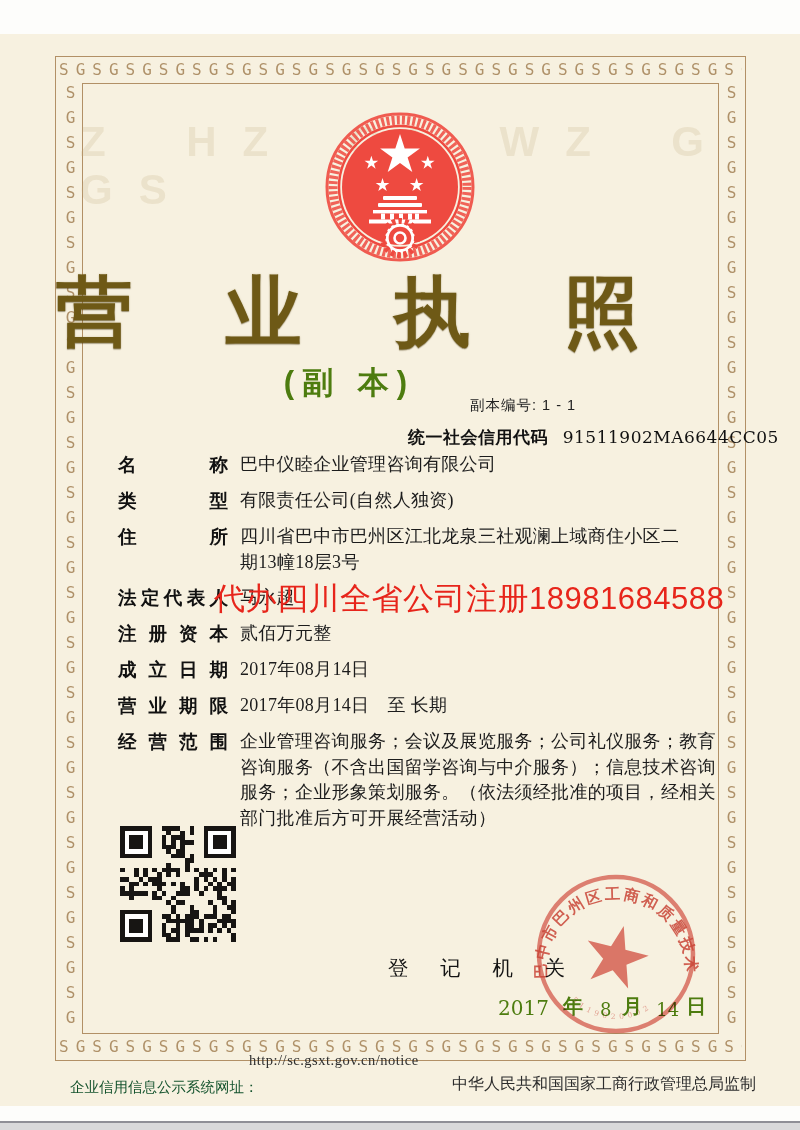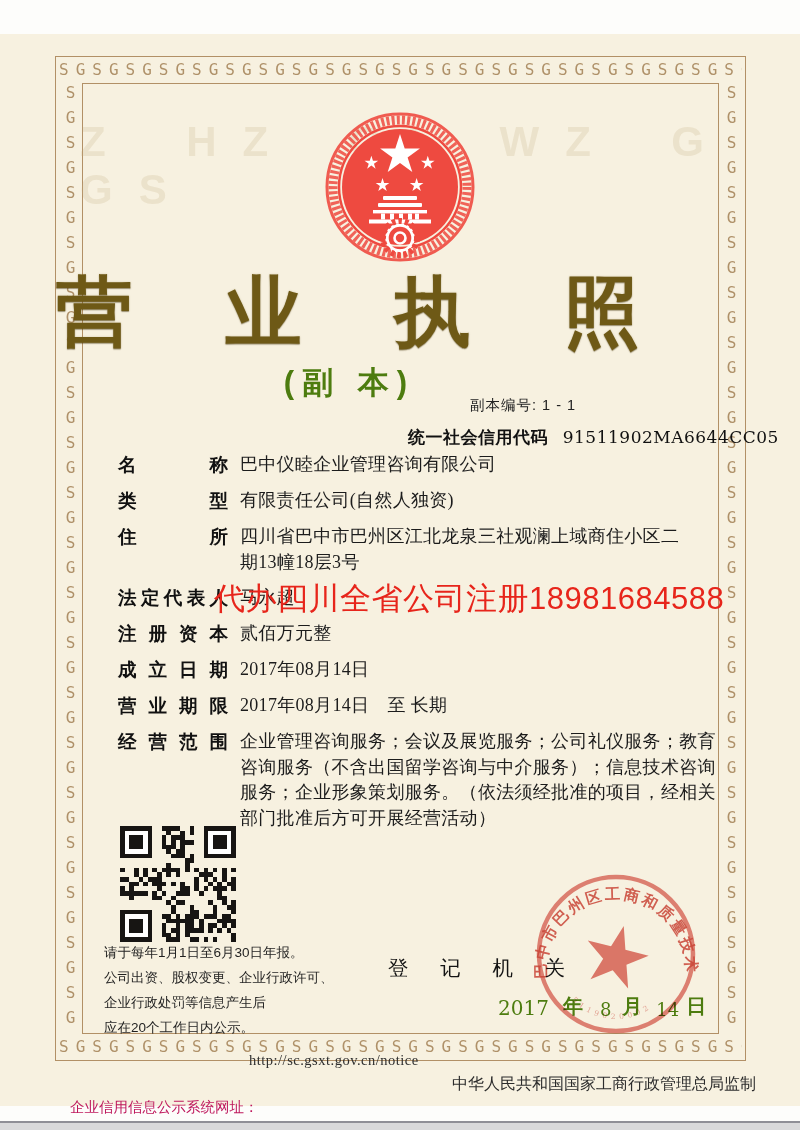--- a/index.html
+++ b/index.html
@@ -61,21 +61,21 @@
         font-size:20px; color:#4d7c0f; z-index:2; }
   .issue-date .num { font-family:"DejaVu Serif","Liberation Serif",serif; }
   .issue-date .unit { font-weight:600; }
   .d-year{margin-right:14px;} .d-yu{margin-right:17px;} .d-month{margin-right:11px; font-size:18px;}
   .d-mu{margin-right:14px;} .d-day{margin-right:7px; font-size:18px;}
 
   .notice { position:absolute; left:104px; top:941px; width:270px; font-size:13.5px; color:#1f1f1f; line-height:1.85; }
 
   .footer-url { position:absolute; left:218px; top:1052px; font-family:"Liberation Serif","DejaVu Serif",serif;
         font-size:14.5px; color:#2e2e2e; letter-spacing:.5px; z-index:3;margin-left:31px; }
-  .footer-left { position:absolute; left:70px; top:1078px; font-size:14.5px; color:#be185d;margin-top:20px; }
+  .footer-left { position:absolute; left:70px; top:1078px; font-size:14.5px; color:#14532d; }
   .footer-right { position:absolute; right:44px; top:1074px; font-size:16px; color:#2c2c2c; font-weight:500; }
 </style>
 </head>
 <body>
 
 <div class="scan">
   <div class="paper"></div>
 
   <div class="frame-outer"></div>
   <div class="gk gk-top">SGSGSGSGSGSGSGSGSGSGSGSGSGSGSGSGSGSGSGSGSGSGSGSGSGSGSGSGSGSGSGSGSGSGSGSGSGSGSGSGSGSGSGSGSGSGSGSGSGSGSGSGSGSGSGSGSGSGSGSGSGSGSGSGSGSGSGSGSGSGSGSGSGSGSGSGSGSGSGSGSGSGSGSGSGSGSGSGSGSG</div>
@@ -386,26 +386,20 @@
 
   <div class="issue-date">
     <span class="num d-year">2017</span>
     <span class="unit d-yu">年</span>
     <span class="num d-month">8</span>
     <span class="unit d-mu">月</span>
     <span class="num d-day">14</span>
     <span class="unit">日</span>
   </div>
 
-  <div class="notice">
-    <div>请于每年1月1日至6月30日年报。</div>
-    <div>公司出资、股权变更、企业行政许可、</div>
-    <div>企业行政处罚等信息产生后</div>
-    <div>应在20个工作日内公示。</div>
-  </div>
 
   <div class="footer-url">http://sc.gsxt.gov.cn/notice</div>
   <div class="footer-left">企业信用信息公示系统网址：</div>
   <div class="footer-right">中华人民共和国国家工商行政管理总局监制</div>
 
   <div class="scan-edge-line"></div>
   <div class="scan-edge-band"></div>
 </div>
 
 </body></html>

